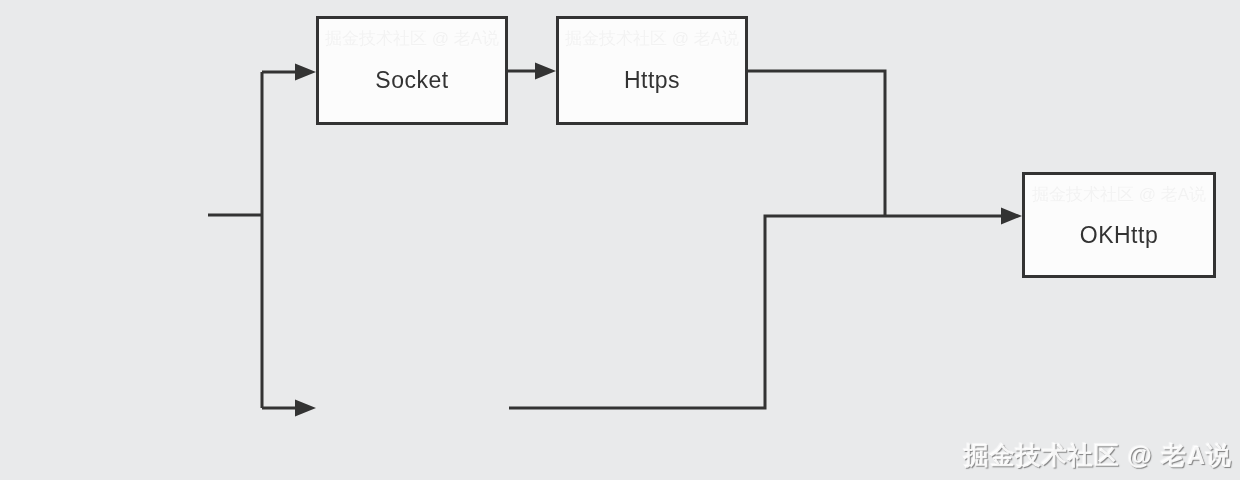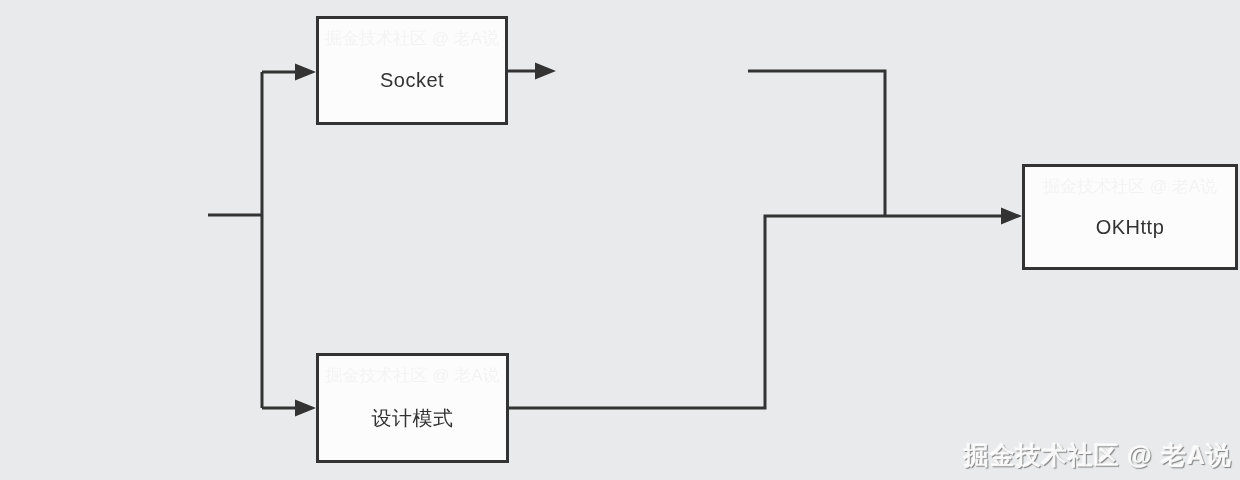--- a/index.html
+++ b/index.html
@@ -17,21 +17,21 @@
   .node {
     position: absolute;
     background: #fcfcfc;
     border: 3px solid #333333;
     box-sizing: border-box;
     display: flex;
     align-items: center;
     justify-content: center;
   }
   .node-label {
-    font-size: 20px;
+    font-size: 23px;
     color: #333333;
     letter-spacing: 0.5px;
     white-space: nowrap;
     margin-top: 20px;
   }
   .node-ghost {
     position: absolute;
     top: 8px;
     left: 0;
     right: 0;
@@ -40,21 +40,21 @@
     color: rgba(120,120,120,0.07);
     text-shadow: 0 1px 0 rgba(255,255,255,0.35);
     white-space: nowrap;
     overflow: hidden;
     pointer-events: none;
   }
   #node-java    { left: 15px;   top: 160px; width: 193px; height: 110px; }
   #node-socket  { left: 316px;  top: 16px;  width: 192px; height: 109px; }
   #node-https   { left: 556px;  top: 16px;  width: 192px; height: 109px; }
   #node-design  { left: 316px;  top: 353px; width: 193px; height: 110px; }
-  #node-okhttp  { left: 1022px; top: 164px; width: 216px; height: 106px; }
+  #node-okhttp  { left: 1022px; top: 172px; width: 194px; height: 106px; }
   svg.wires {
     position: absolute;
     left: 0;
     top: 0;
     pointer-events: none;
   }
   svg.wires path {
     stroke: #333333;
     stroke-width: 3;
     fill: none;
@@ -101,25 +101,25 @@
     <path d="M509 408 L765 408 L765 216 L1002 216"></path>
     <polygon points="1022,216 1001,207.5 1001,224.5"></polygon>
   </svg>
 
 
   <div class="node" id="node-socket">
     <span class="node-ghost">掘金技术社区 @ 老A说</span>
     <span class="node-label">Socket</span>
   </div>
 
+  <div class="node" id="node-https">
+    <span class="node-ghost">掘金技术社区 @ 老A说</span>
+    <span class="node-label">Https</span>
+  </div>
 
-  <div class="node" id="node-design">
-    <span class="node-ghost">掘金技术社区 @ 老A说</span>
-    <span class="node-label">设计模式</span>
-  </div>
 
   <div class="node" id="node-okhttp">
     <span class="node-ghost">掘金技术社区 @ 老A说</span>
     <span class="node-label">OKHttp</span>
   </div>
 
   <div class="watermark">掘金技术社区 @ 老A说</div>
 
 </div>
 

